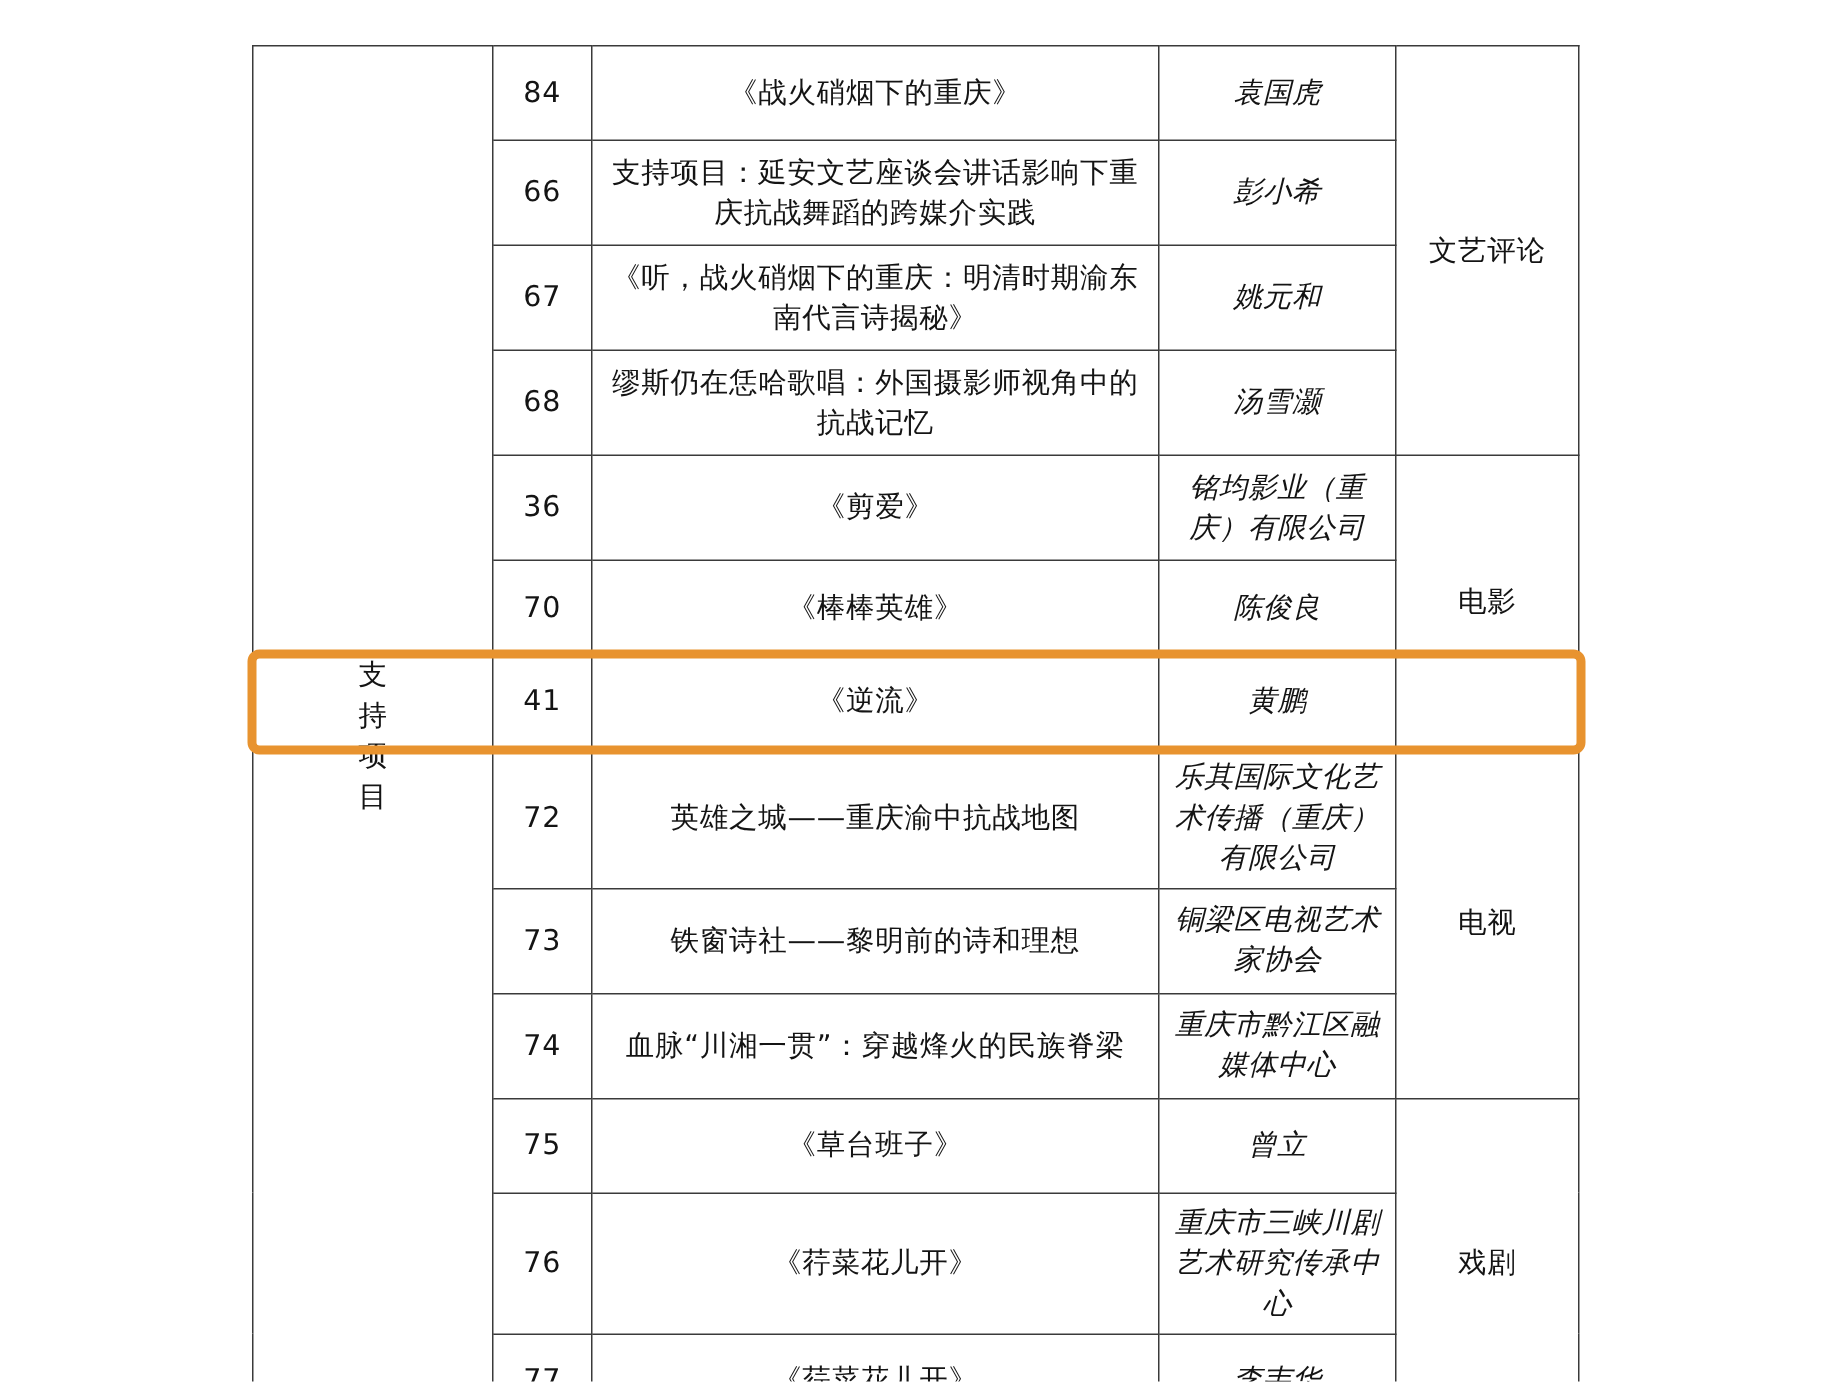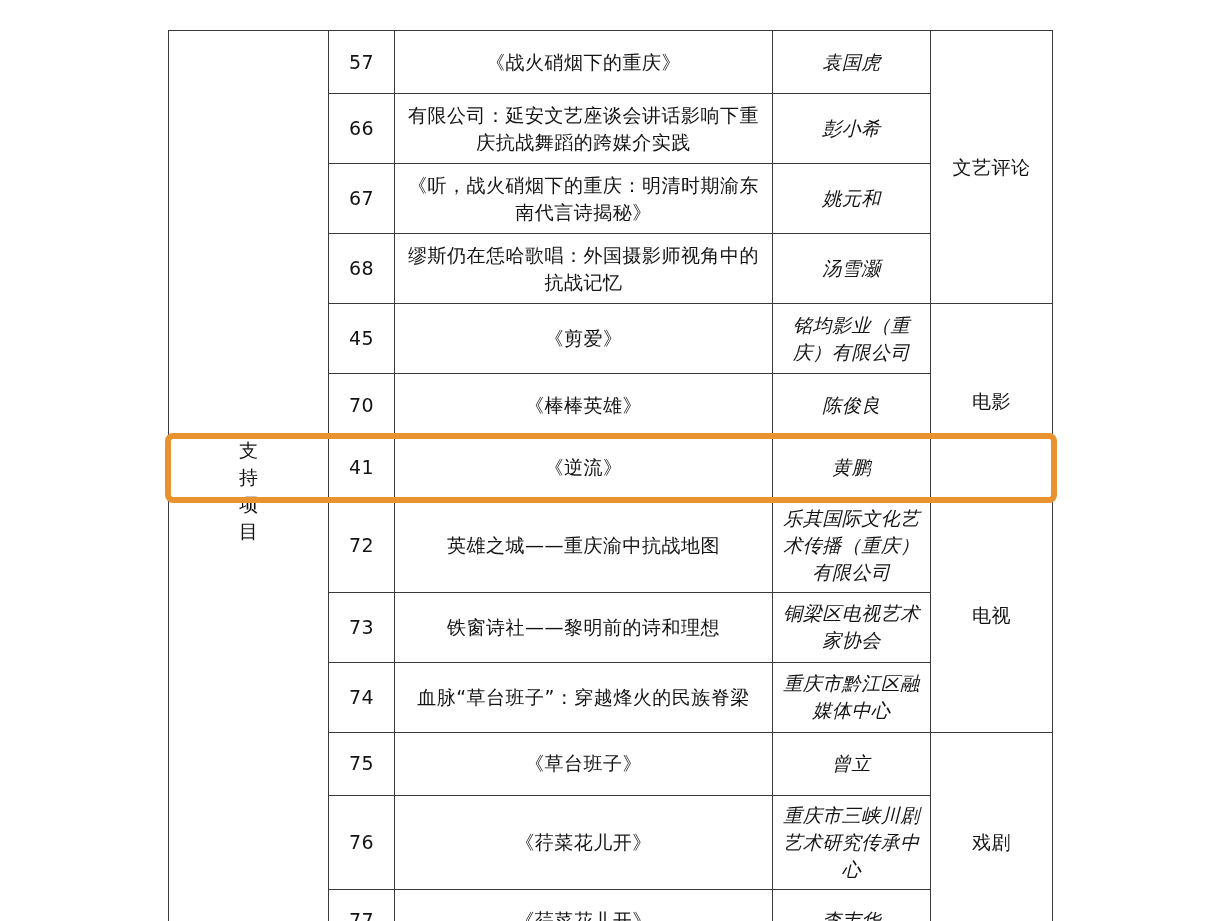--- a/index.html
+++ b/index.html
@@ -99,42 +99,42 @@
           <col class="c-num">
           <col class="c-name">
           <col class="c-unit">
           <col class="c-type">
       </colgroup>
       <tbody>
         <tr class="row-h1">
           <td class="cat-cell" rowspan="13">
               <span class="cat-inner">支持项目</span>
             </td>
-          <td class="num-cell">57</td>
+          <td class="num-cell">84</td>
           <td class="name-cell">《战火硝烟下的重庆》</td>
           <td class="unit-cell">袁国虎</td>
           <td class="type-cell" rowspan="4">文艺评论</td>
         </tr>
         <tr class="row-h2">
           <td class="num-cell">66</td>
-          <td class="name-cell">有限公司：延安文艺座谈会讲话影响下重庆抗战舞蹈的跨媒介实践</td>
+          <td class="name-cell">支持项目：延安文艺座谈会讲话影响下重庆抗战舞蹈的跨媒介实践</td>
           <td class="unit-cell">彭小希</td>
         </tr>
         <tr class="row-h2">
           <td class="num-cell">67</td>
           <td class="name-cell">《听，战火硝烟下的重庆：明清时期渝东南代言诗揭秘》</td>
           <td class="unit-cell">姚元和</td>
         </tr>
         <tr class="row-h2">
           <td class="num-cell">68</td>
           <td class="name-cell">缪斯仍在恁哈歌唱：外国摄影师视角中的抗战记忆</td>
           <td class="unit-cell">汤雪灏</td>
         </tr>
         <tr class="row-h2">
-          <td class="num-cell">45</td>
+          <td class="num-cell">36</td>
           <td class="name-cell">《剪爱》</td>
           <td class="unit-cell">铭均影业（重庆）有限公司</td>
           <td class="type-cell" rowspan="3">电影</td>
         </tr>
         <tr class="row-h1">
           <td class="num-cell">70</td>
           <td class="name-cell">《棒棒英雄》</td>
           <td class="unit-cell">陈俊良</td>
         </tr>
         <tr class="row-h3">
@@ -148,21 +148,21 @@
           <td class="unit-cell">乐其国际文化艺术传播（重庆）有限公司</td>
           <td class="type-cell" rowspan="3">电视</td>
         </tr>
         <tr class="row-h2">
           <td class="num-cell">73</td>
           <td class="name-cell">铁窗诗社——黎明前的诗和理想</td>
           <td class="unit-cell">铜梁区电视艺术家协会</td>
         </tr>
         <tr class="row-h2">
           <td class="num-cell">74</td>
-          <td class="name-cell">血脉“草台班子”：穿越烽火的民族脊梁</td>
+          <td class="name-cell">血脉“川湘一贯”：穿越烽火的民族脊梁</td>
           <td class="unit-cell">重庆市黔江区融媒体中心</td>
         </tr>
         <tr class="row-h1">
           <td class="num-cell">75</td>
           <td class="name-cell">《草台班子》</td>
           <td class="unit-cell">曾立</td>
           <td class="type-cell" rowspan="3">戏剧</td>
         </tr>
         <tr class="row-h2">
           <td class="num-cell">76</td>

